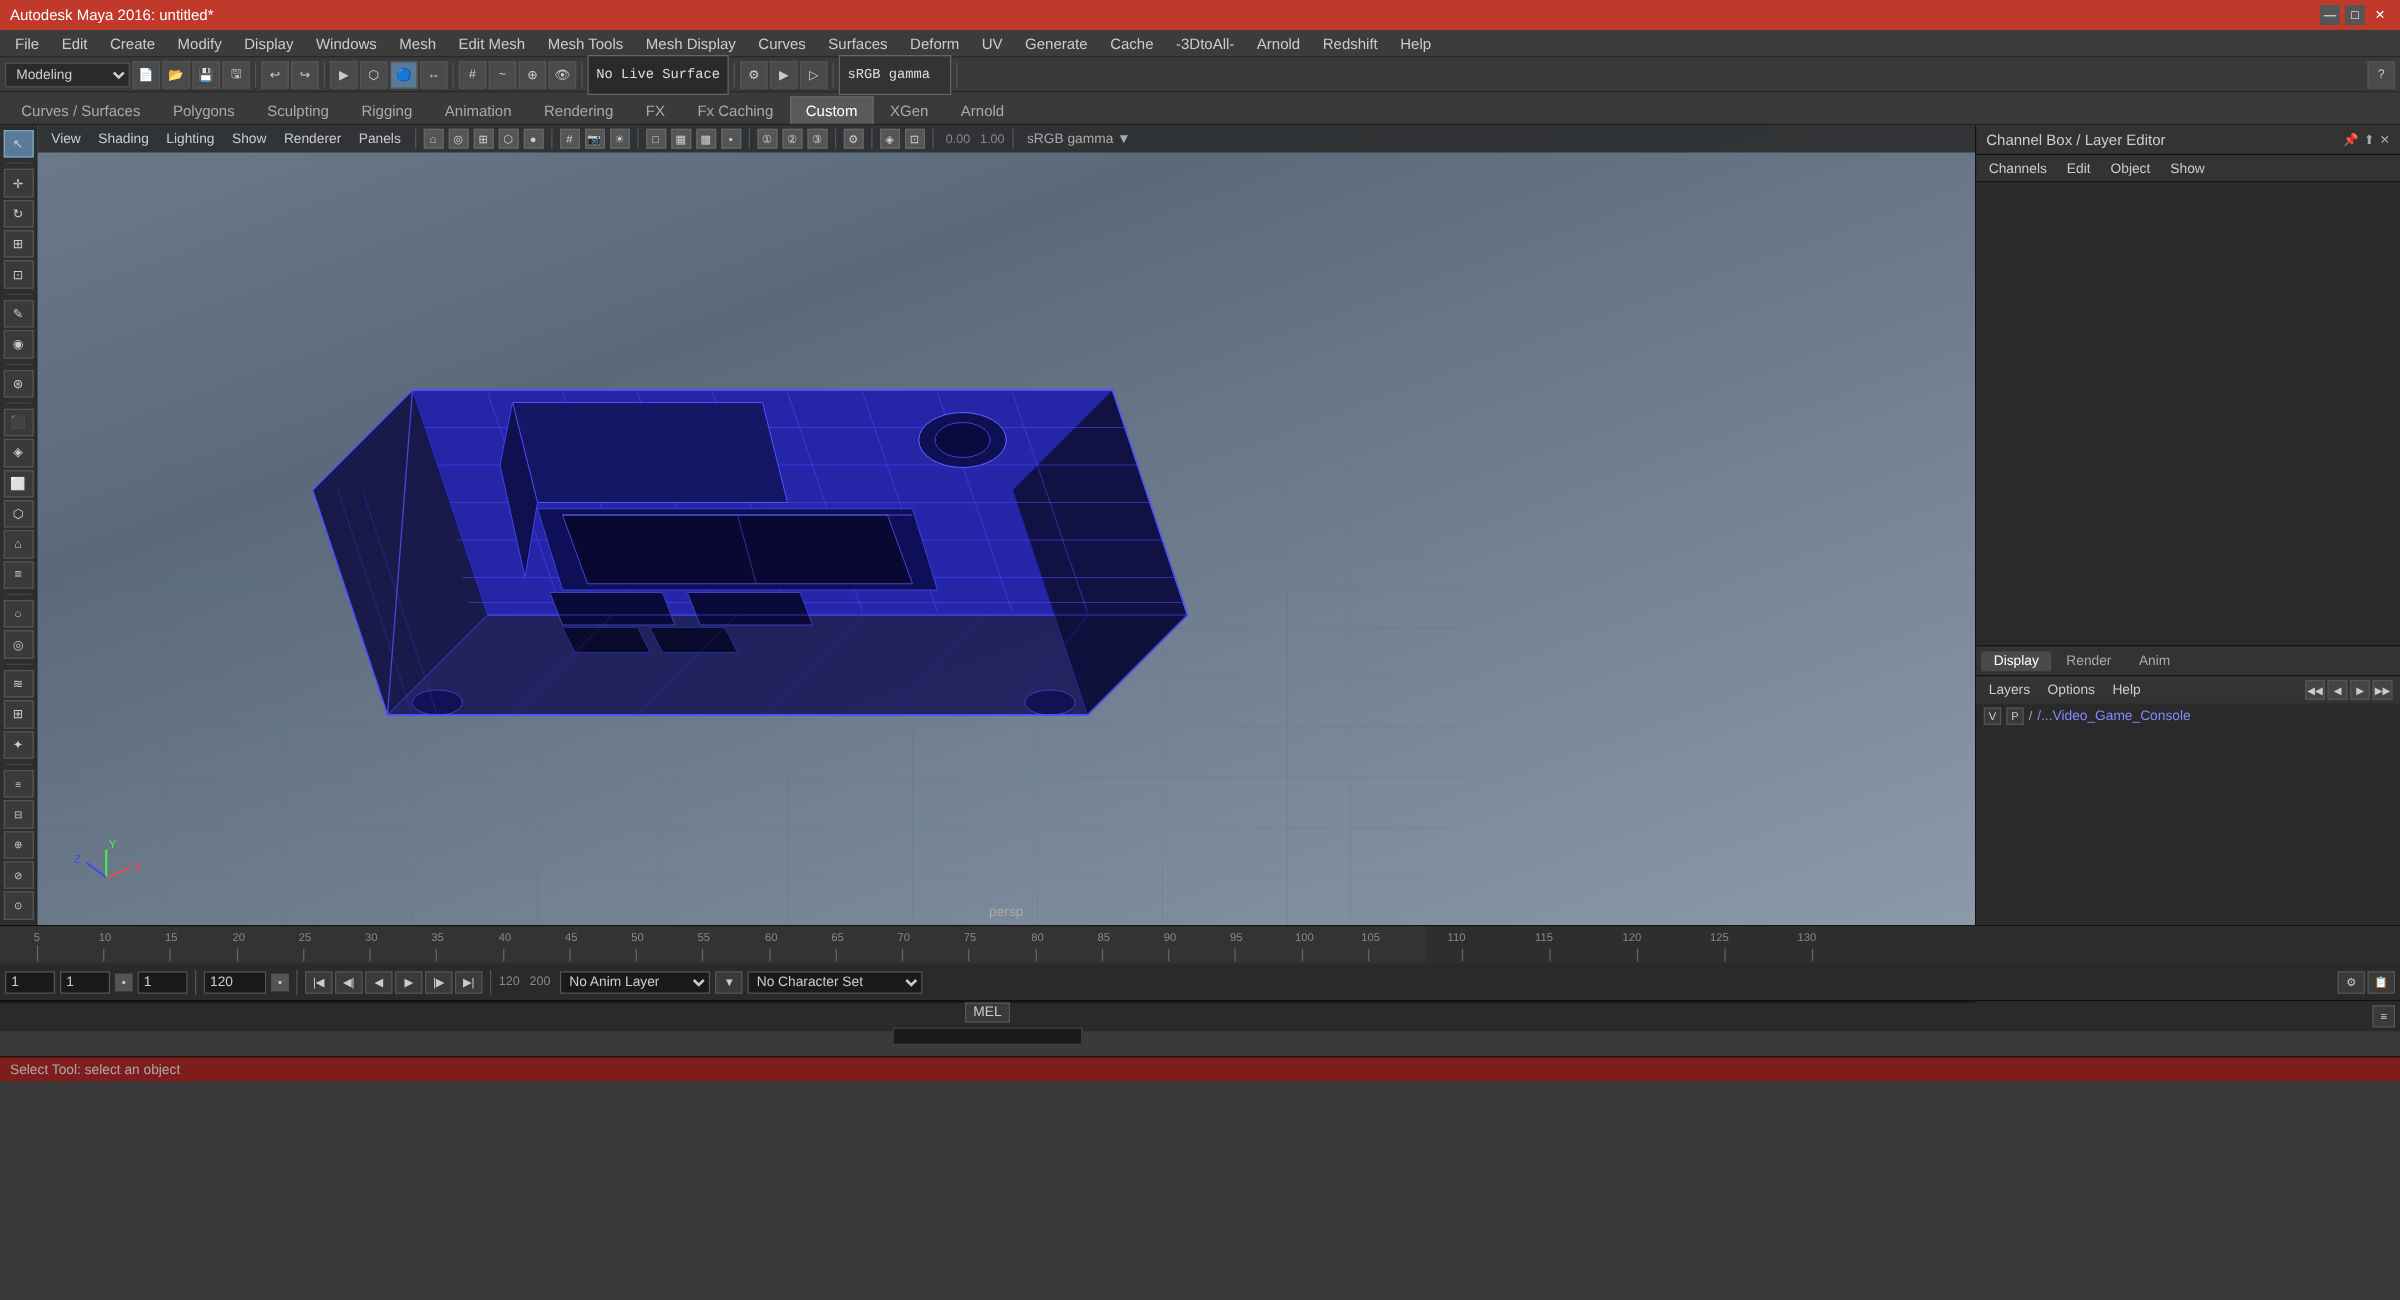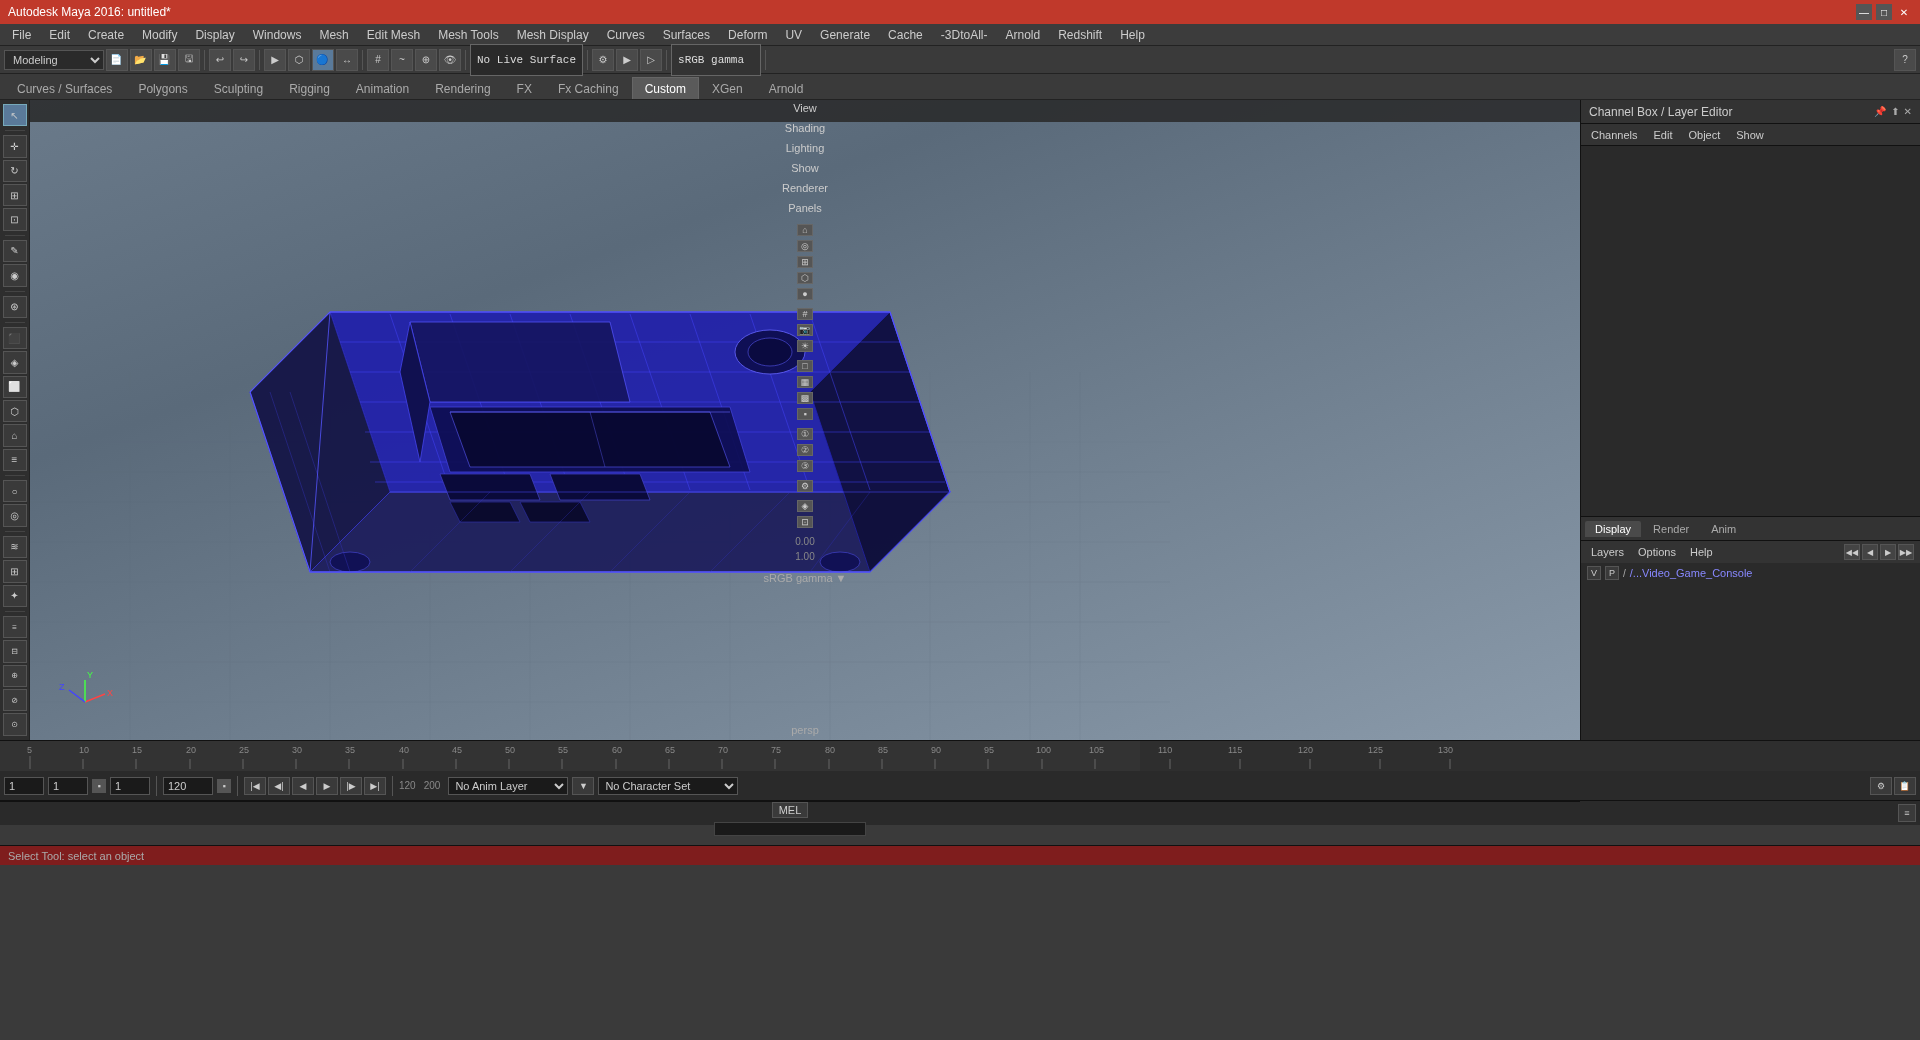--- a/index.html
+++ b/index.html
@@ -186,21 +186,20 @@
       top: 0;
       left: 0;
       right: 0;
       height: 22px;
       background: rgba(40,40,40,0.85);
       display: flex;
       align-items: center;
       padding: 0 6px;
       gap: 4px;
       z-index: 10;
-      flex-direction: column;
     }
     .vp-menu {
       font-size: 11px;
       color: #ccc;
       padding: 2px 5px;
       cursor: pointer;
     }
     .vp-icon {
       width: 16px;
       height: 16px;

